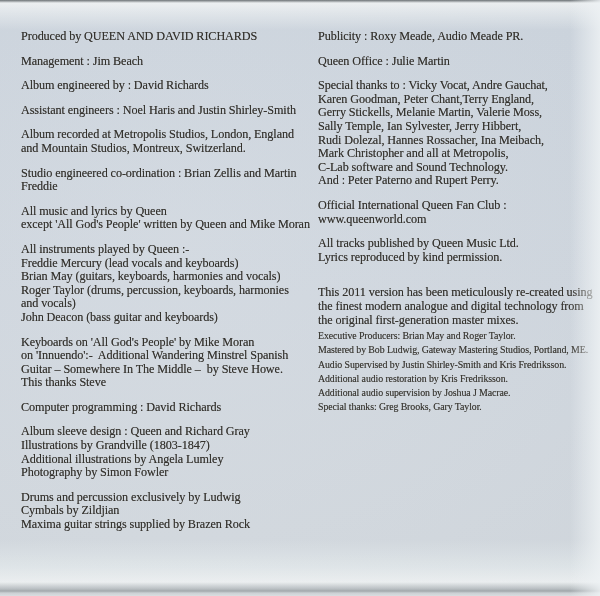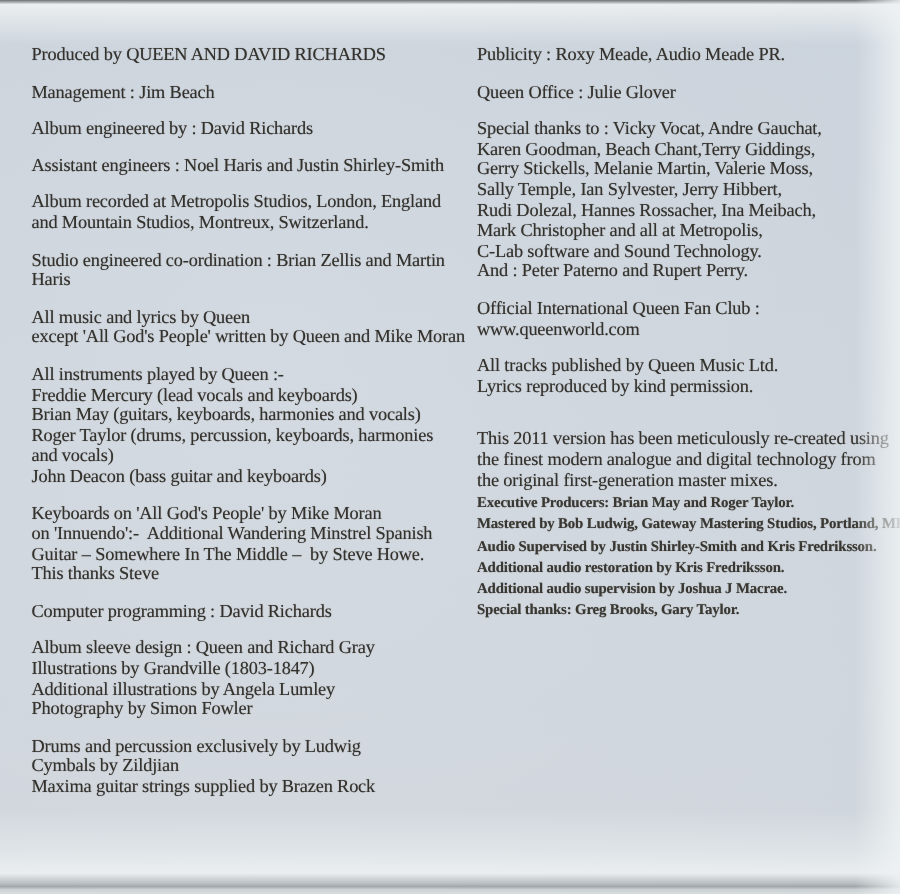--- a/index.html
+++ b/index.html
@@ -48,21 +48,21 @@
     color: #34322d;
     letter-spacing: -0.1px;
     text-shadow: 0 0 0.6px rgba(52,50,45,0.55);
   }
   .para.small .line {
     font-size: 9.9px;
     line-height: 14.2px;
     color: #3a3832;
   }
   .para.gap-large { margin-top: 22px; }
-  .para.gap-none  { margin-top: -9px; font-weight: bold; }
+  .para.gap-none  { margin-top: -9px; }
 </style>
 </head>
 <body>
 
 <div class="scan-page">
   <div class="paper-mottle"></div>
   <div class="col col-left">
       <p class="para">
         <span class="line">Produced by QUEEN AND DAVID RICHARDS</span>
       </p>
@@ -74,21 +74,21 @@
       </p>
       <p class="para">
         <span class="line">Assistant engineers : Noel Haris and Justin Shirley-Smith</span>
       </p>
       <p class="para">
         <span class="line">Album recorded at Metropolis Studios, London, England</span>
         <span class="line">and Mountain Studios, Montreux, Switzerland.</span>
       </p>
       <p class="para">
         <span class="line">Studio engineered co-ordination : Brian Zellis and Martin</span>
-        <span class="line">Haris</span>
+        <span class="line">Freddie</span>
       </p>
       <p class="para">
         <span class="line">All music and lyrics by Queen</span>
         <span class="line">except 'All God's People' written by Queen and Mike Moran</span>
       </p>
       <p class="para">
         <span class="line">All instruments played by Queen :-</span>
         <span class="line">Freddie Mercury (lead vocals and keyboards)</span>
         <span class="line">Brian May (guitars, keyboards, harmonies and vocals)</span>
         <span class="line">Roger Taylor (drums, percussion, keyboards, harmonies</span>
@@ -114,25 +114,25 @@
         <span class="line">Drums and percussion exclusively by Ludwig</span>
         <span class="line">Cymbals by Zildjian</span>
         <span class="line">Maxima guitar strings supplied by Brazen Rock</span>
       </p>
     </div>
   <div class="col col-right">
       <p class="para">
         <span class="line">Publicity : Roxy Meade, Audio Meade PR.</span>
       </p>
       <p class="para">
-        <span class="line">Queen Office : Julie Glover</span>
+        <span class="line">Queen Office : Julie Martin</span>
       </p>
       <p class="para">
         <span class="line">Special thanks to : Vicky Vocat, Andre Gauchat,</span>
-        <span class="line">Karen Goodman, Beach Chant,Terry Giddings,</span>
+        <span class="line">Karen Goodman, Peter Chant,Terry England,</span>
         <span class="line">Gerry Stickells, Melanie Martin, Valerie Moss,</span>
         <span class="line">Sally Temple, Ian Sylvester, Jerry Hibbert,</span>
         <span class="line">Rudi Dolezal, Hannes Rossacher, Ina Meibach,</span>
         <span class="line">Mark Christopher and all at Metropolis,</span>
         <span class="line">C-Lab software and Sound Technology.</span>
         <span class="line">And : Peter Paterno and Rupert Perry.</span>
       </p>
       <p class="para">
         <span class="line">Official International Queen Fan Club :</span>
         <span class="line">www.queenworld.com</span>

